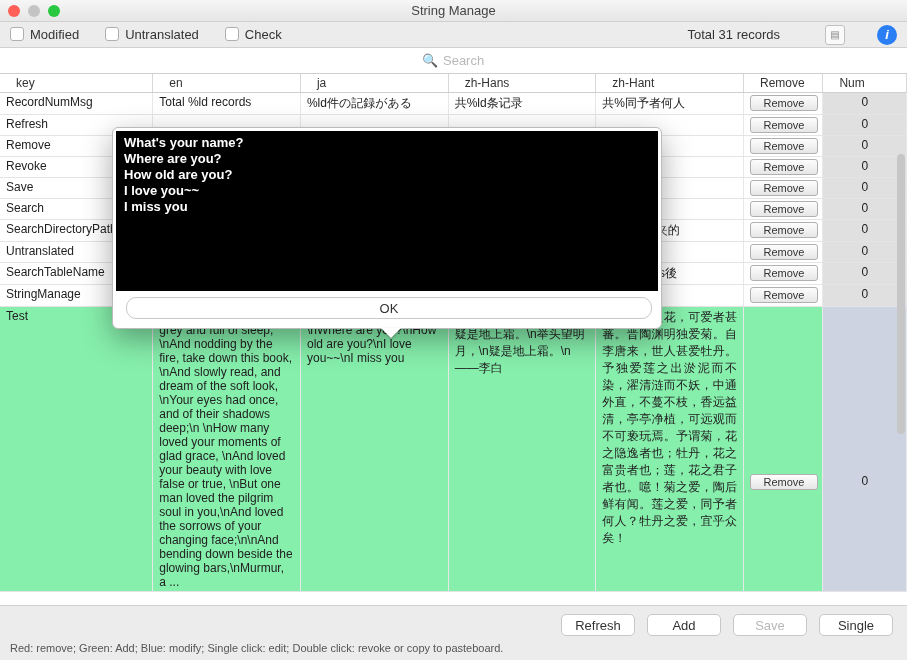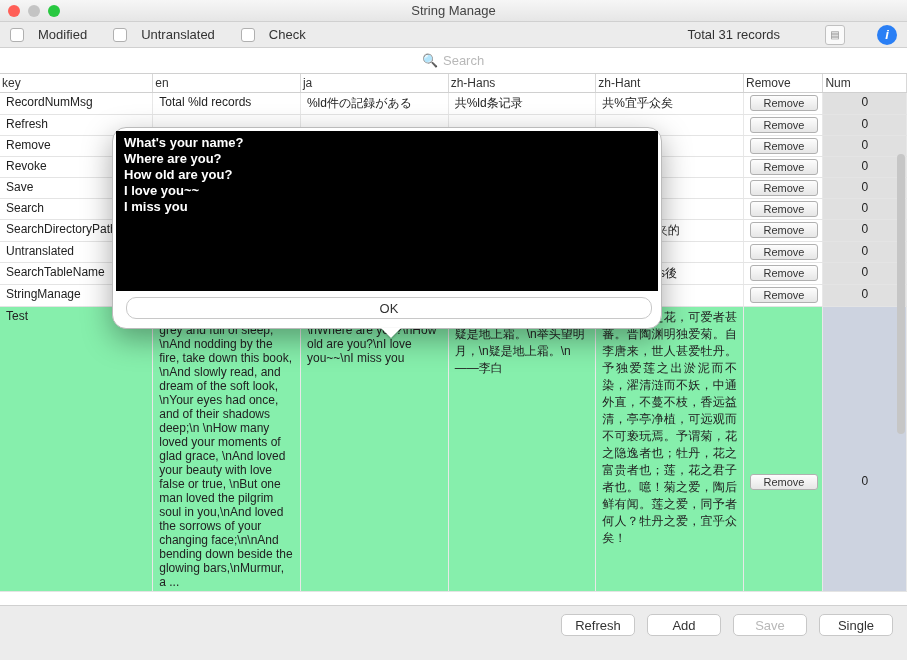--- a/index.html
+++ b/index.html
@@ -7,35 +7,35 @@
 
 
 .titlebar { height: 22px; background: linear-gradient(#f6f6f6,#e6e6e6); border-bottom: 1px solid #d0d0d0; display:flex; align-items:center; position:relative; }
 .traffic { display:flex; gap:8px; padding-left:8px; }
 .tl-dot { width:12px; height:12px; border-radius:50%; }
 .tl-close{background:#ff5f57;} .tl-min{background:#c4c4c4;} .tl-max{background:#28c840;}
 .title { position:absolute; left:0; right:0; text-align:center; font-size:13px; color:#444; }
 
 
 .filterbar { height:26px; background:#ececec; border-bottom:1px solid #d0d0d0; display:flex; align-items:center; padding:0 10px; gap:26px; }
-.chk { display:flex; align-items:flex-end; gap:14px; font-size:13px; color:#333; }
+.chk { display:flex; align-items:flex-start; gap:6px; font-size:13px; color:#333; }
 .chk-box{ width:14px; height:14px; background:#fff; border:1px solid #b0b0b0; border-radius:3px; }
 .spacer{flex:1;}
 .total{ font-size:13px; color:#333; margin-right:19px;}
 .iconbtn{ width:20px; height:20px; border:1px solid #c0c0c0; border-radius:3px; background:#fafafa; display:flex; align-items:center; justify-content:center; font-size:10px; color:#888;}
 .info{ width:20px; height:20px; border-radius:50%; background:#2a7ff5; color:#fff; display:flex; align-items:center; justify-content:center; font-style:italic; font-weight:bold; font-size:13px; margin-left:6px;}
 
 
 .searchrow{ height:26px; background:#fff; border-bottom:1px solid #d0d0d0; display:flex; align-items:center; justify-content:center; font-size:13px; color:#b8b8b8;}
 .searchrow .mag{margin-right:4px;}
 
 
 .table-wrap{ height: 555px; background:#fff; border-bottom:1px solid #d0d0d0; overflow:hidden; position:relative;}
 .data-table{ width:100%; border-collapse:collapse; table-layout:fixed;}
-.data-table th{ background:#fff; border-right:1px solid #d8d8d8; border-bottom:1px solid #d0d0d0; text-align:left; font-weight:normal; font-size:12px; padding:2px 2px; height:18px; color:#333;}
+.data-table th{ background:#fff; border-right:1px solid #d8d8d8; border-bottom:1px solid #d0d0d0; text-align:left; font-weight:normal; font-size:12px; padding:2px 16px; height:18px; color:#333;}
 .data-table td{ border-right:1px solid #e8e8e8; border-bottom:1px solid #e4e4e4; padding:2px 6px; font-size:12px; vertical-align:top; height:18px; overflow:hidden; text-overflow:ellipsis; white-space:nowrap;}
 .col-key{width:150px;} .col-en{width:145px;} .col-ja{width:145px;} .col-zhs{width:145px;} .col-zht{width:145px;} .col-rem{width:78px;} .col-num{width:82px;}
 .removebtn{ display:block; width:68px; height:16px; line-height:14px; background:linear-gradient(#fdfdfd,#e6e6e6); border:1px solid #b0b0b0; border-radius:3px; text-align:center; font-size:11px; color:#333; margin:0 auto;}
 .numcell{ background:#e0e0e0; text-align:center;}
 .data-table td.numcell{ text-align:center; }
 .sel-row td{ background:#86efac; }
 .sel-row td.numcell{ background:#cdd3e0;}
 .sel-row td.truncate{ white-space:normal; word-break:break-word; }
 .sel-row td.col-zht-cell{ text-align:justify; }
 .sel-row .removebtn{ margin-top:165px;}
@@ -45,21 +45,21 @@
 .vscroll{ position:absolute; right:2px; top:80px; width:8px; height:280px; background:#c6c6c6; border-radius:4px;}
 
 
 .footer{ position:absolute; bottom:0; left:0; right:0; height:55px; background:#ececec; border-top:1px solid #d0d0d0;}
 .footer-btns{ display:flex; justify-content:flex-end; gap:12px; padding:8px 14px 0 0;}
 .macbtn{ min-width:74px; height:22px; background:#fff; border:1px solid #c8c8c8; border-radius:5px; font-size:13px; color:#333; display:flex; align-items:center; justify-content:center;}
 .macbtn.disabled{ color:#b8b8b8;}
 .hint{ font-size:11px; color:#555; padding:6px 0 0 10px;}
 
 
-.popover{ position:absolute; left:112px; top:127px; width:550px; background:#fff; border:1px solid #bbb; border-radius:14px; box-shadow:0 10px 30px rgba(0,0,0,.35); padding:3px;}
+.popover{ position:absolute; left:112px; top:127px; width:550px; background:#fff; border:1px solid #bbb; border-radius:6px; box-shadow:0 10px 30px rgba(0,0,0,.35); padding:3px;}
 .pop-inner{ background:#000; color:#fff; font-size:13px; font-weight:bold; padding:4px 8px 8px 8px; min-height:160px; line-height:16px; white-space:pre-line;}
 .pop-ok{ margin:6px 6px 6px 10px; height:22px; background:#fff; border:1px solid #c8c8c8; border-radius:10px; display:flex; align-items:center; justify-content:center; font-size:13px; color:#333;}
 .pop-arrow{ position:absolute; bottom:-10px; left:268px; width:0; height:0; border-left:10px solid transparent; border-right:10px solid transparent; border-top:10px solid #fff; filter: drop-shadow(0 1px 1px rgba(0,0,0,.3));}
 </style>
 </head>
 <body>
 
 <div class="titlebar">
   <div class="traffic">
     <div class="tl-dot tl-close"></div>
@@ -118,21 +118,21 @@
         <th>Remove</th>
         <th>Num</th>
       </tr>
     </thead>
     <tbody id="tbody">
         <tr>
           <td>RecordNumMsg</td>
           <td>Total %ld records</td>
           <td>%ld件の記録がある</td>
           <td>共%ld条记录</td>
-          <td>共%宜乎众矣</td>
+          <td>共%同予者何人</td>
           <td>
             <span class="removebtn">Remove</span>
           </td>
           <td class="numcell">0</td>
         </tr>
         <tr>
           <td>Refresh</td>
           <td></td>
           <td></td>
           <td></td>
@@ -248,20 +248,21 @@
   <div class="vscroll"></div>
 </div>
 
 <div class="footer">
   <div class="footer-btns">
     <div class="macbtn">Refresh</div>
     <div class="macbtn">Add</div>
     <div class="macbtn disabled">Save</div>
     <div class="macbtn">Single</div>
   </div>
+  <div class="hint">Red: remove; Green: Add; Blue: modify; Single click: edit; Double click: revoke or copy to pasteboard.</div>
 </div>
 
 <div class="popover">
   <div class="pop-inner">What's your name?
 Where are you?
 How old are you?
 I love you~~
 I miss you</div>
   <div class="pop-ok">OK</div>
   <div class="pop-arrow"></div>

